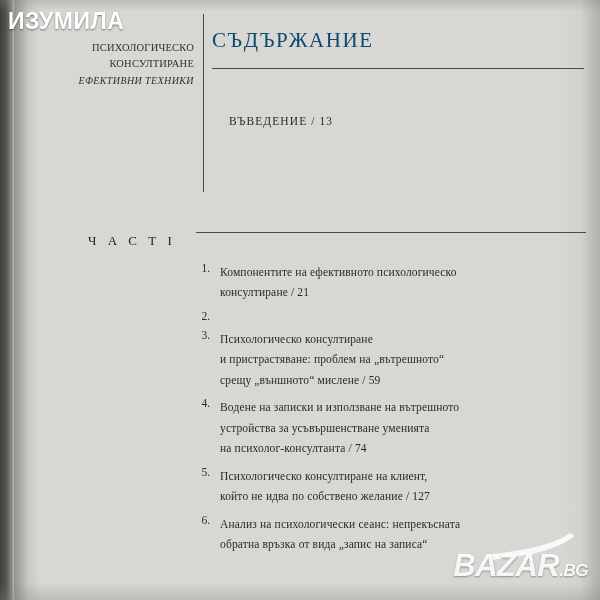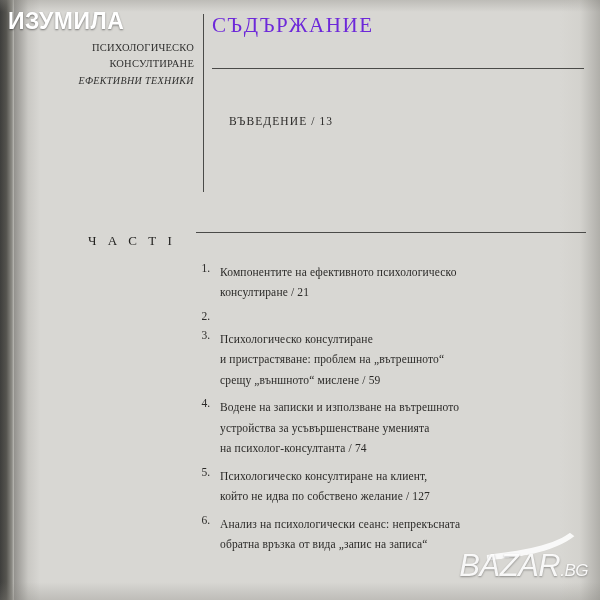--- a/index.html
+++ b/index.html
@@ -96,24 +96,24 @@
   }
   .series .italic {
     font-style: italic;
     font-size: 10px;
     letter-spacing: 0.4px;
   }
 
   .title {
     position: absolute;
     left: 212px;
-    top: 13px;
+    top: 28px;
     font-size: 21px;
     letter-spacing: 1.6px;
-    color: #6d28d9;
+    color: #0c4a6e;
     font-family: Liberation Serif, serif;
   }
 
   .intro {
     position: absolute;
     left: 229px;
     top: 115px;
     font-size: 11.5px;
     letter-spacing: 1.1px;
     color: #2b2a28;
@@ -170,21 +170,21 @@
     letter-spacing: 0.5px;
     text-shadow: 0 1px 2px rgba(0,0,0,0.45);
   }
   
   .wm-bazar {
     position: absolute;
     right: 12px;
     bottom: 16px;
     font-family: "Liberation Sans", sans-serif;
     font-size: 31px;
-    font-weight: normal;
+    font-weight: bold;
     font-style: italic;
     color: rgba(255,255,255,0.92);
     letter-spacing: -0.5px;
     text-shadow: 0 1px 2px rgba(0,0,0,0.35);
     margin-top: 45px;
   }
   .wm-bazar .dotbg {
     font-size: 17px;
     font-style: italic;
     vertical-align: baseline;

